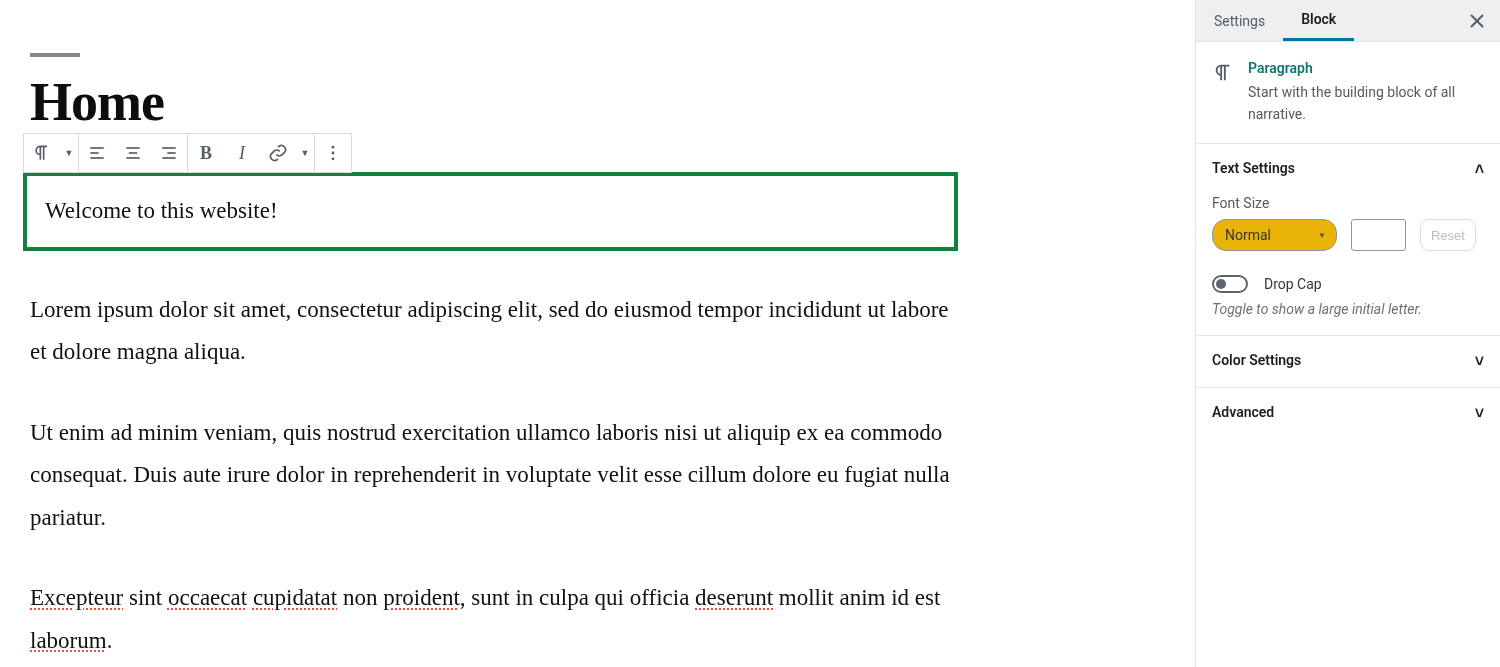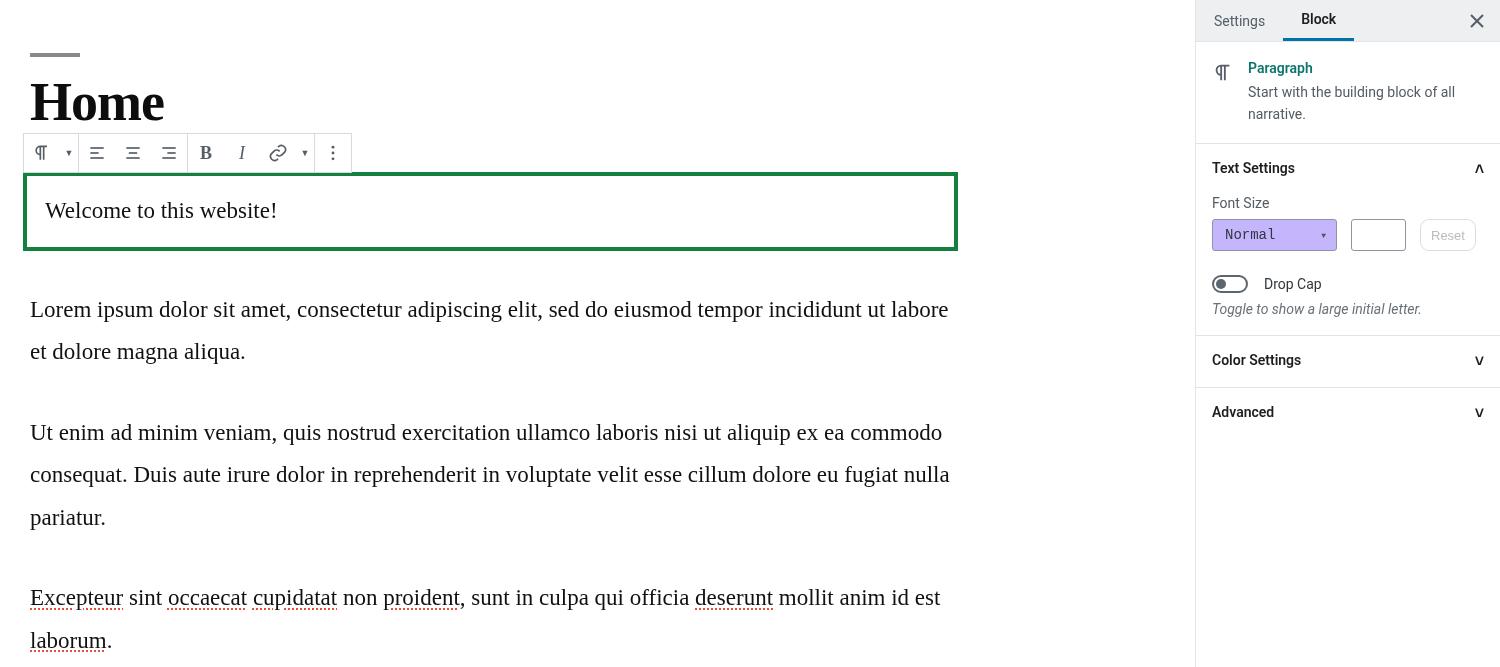--- a/index.html
+++ b/index.html
@@ -162,32 +162,31 @@
     color: #545b62;
     margin-bottom: 8px;
   }
   .font-row {
     display: flex;
     gap: 14px;
     align-items: center;
   }
   .select {
     border: 1px solid #8d96a0;
-    border-radius: 3px;
+    border-radius: 14px;
     height: 32px;
     padding: 0 28px 0 12px;
     font-size: 14px;
     color: #32373c;
-    background: #c4b5fd;
+    background: #eab308;
     position: relative;
     display: flex;
     align-items: center;
     width: 125px;
     cursor: pointer;
-    font-family: Liberation Mono, monospace;
   }
   .select::after {
     content: "▼";
     position: absolute;
     right: 10px;
     font-size: 8px;
     color: #555;
   }
   .num-input {
     width: 55px;

